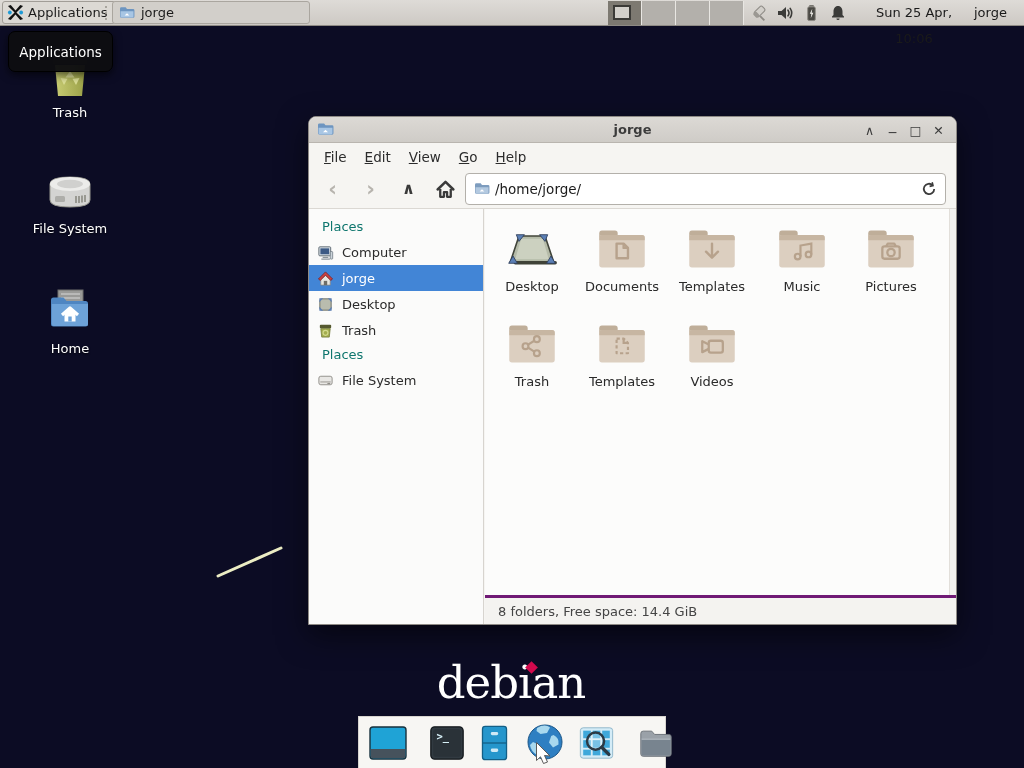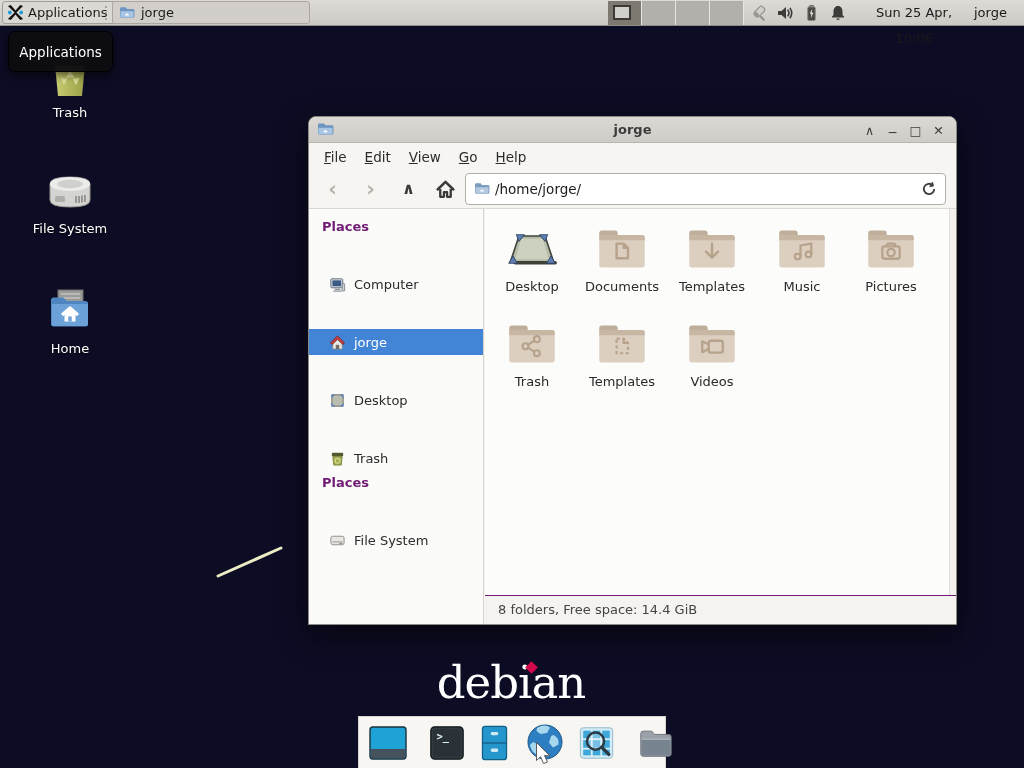--- a/index.html
+++ b/index.html
@@ -121,35 +121,35 @@
   .pathbar {
     position:absolute; left:156px; right:10px; top:4px; height:32px;
     background:#fff; border:1px solid #b3b0aa; border-radius:4px;
     display:flex; align-items:center; padding:0 8px;
   }
   .pathbar .path-text { font-size:13.5px; color:#1a1a1a; margin-left:5px; flex:1; }
 
   .sidebar { position:absolute; left:0; top:92px; bottom:0; width:175px;
     background:#fbfbfa; border-right:1px solid #d7d4cf; padding-top:6px; }
   .side-header { height:24px; line-height:24px; padding-left:13px;
-    font-size:13px; font-weight:bold; color:#701a75; }
+    font-size:13px; font-weight:normal; color:#0f766e; }
   .side-row { height:26px; display:flex; align-items:center; gap:8px;
-    padding-left:20px; font-size:13px; color:#2b2b2b;margin-top:32px; }
+    padding-left:8px; font-size:13px; color:#2b2b2b; }
   .side-row svg { flex:0 0 auto; }
   .side-row.selected { background:#4285d6; color:#fff; }
 
   .files-area { position:absolute; left:176px; top:92px; right:0; bottom:29px; background:#fcfcfb; }
   .scroll-gutter { position:absolute; right:0; top:0; bottom:0; width:7px;
     background:#f3f2ef; border-left:1px solid #e2dfda; }
   .file-item { position:absolute; width:88px; text-align:center; }
   .file-item svg { display:block; margin:0 auto; }
   .file-item .lbl { margin-top:8px; font-size:13px; color:#2a2a2a; white-space:nowrap; }
 
   .statusbar { position:absolute; left:176px; right:0; bottom:0; height:29px;
-    background:#f4f3f0; border-top:1px solid #701a75;
+    background:#f4f3f0; border-top:3px solid #701a75;
     font-size:13px; color:#454545; line-height:28px; padding-left:13px; }
 </style>
 </head>
 <body>
 
 <svg id="scribble" class="abs" width="76" height="40">
   <line x1="6" y1="34" x2="69" y2="6" stroke="#ecedc4" stroke-width="3" stroke-linecap="round"></line>
 </svg>
 
 <div id="icon-trash" class="abs desk-icon">

